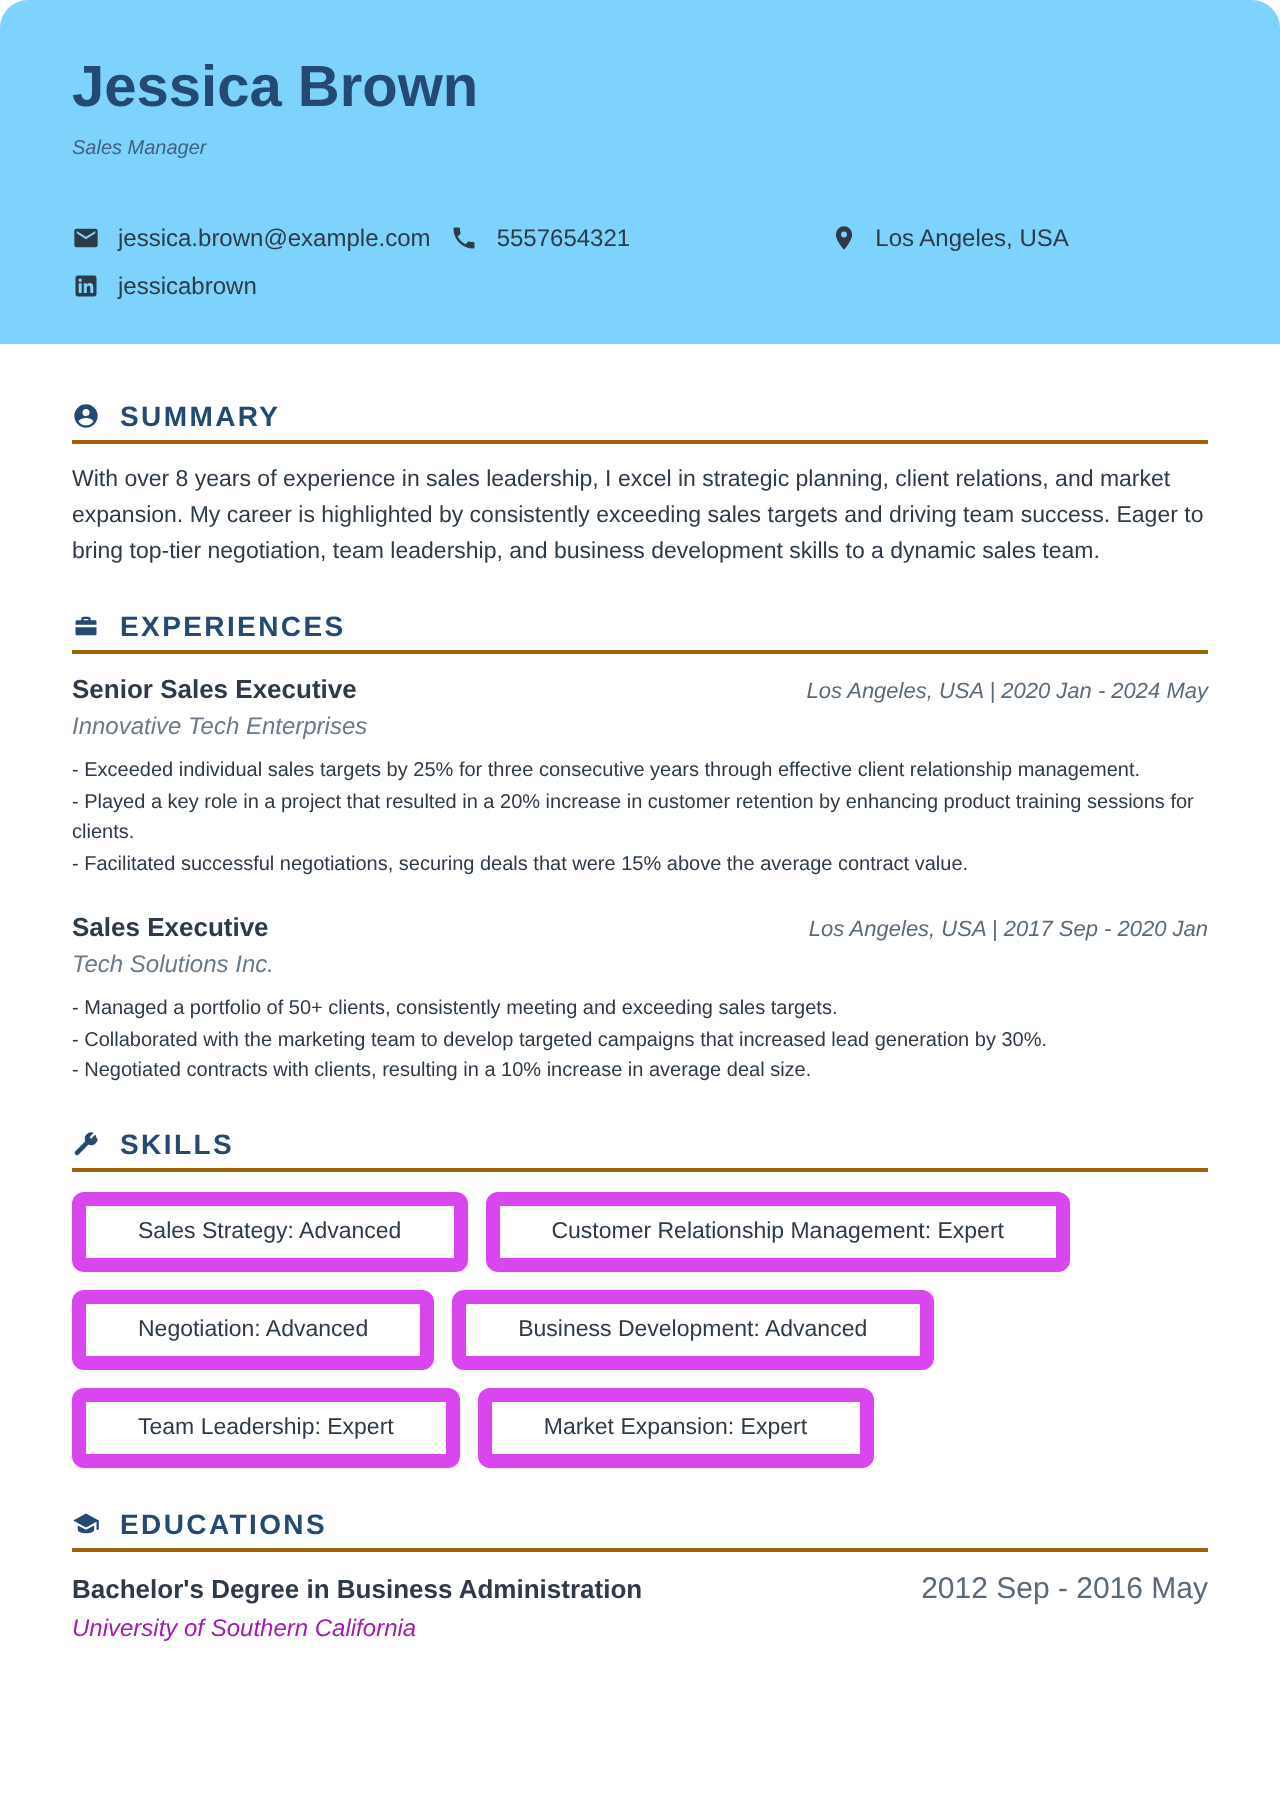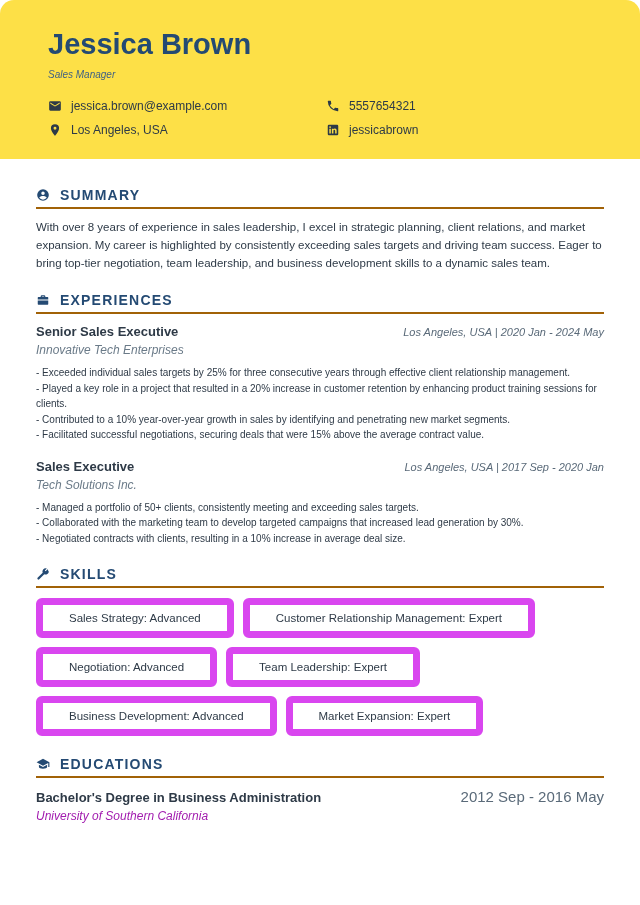--- a/index.html
+++ b/index.html
@@ -6,38 +6,38 @@
 body {
   font-family: -apple-system, BlinkMacSystemFont, "Segoe UI", Arial, sans-serif;
   background: #fff;
   width: 640px;
   height: 905px;
   border-radius: 14px;
   overflow: hidden;
   color: #2e3a47;
 }
 .header {
-  background: #fde047;
-  padding: 28px 36px 22px 48px;
+  background: #7dd3fc;
+  padding: 28px 36px 22px 36px;
 }
 .name {
   font-size: 29px;
   font-weight: 700;
   color: #244a73;
 }
 .title {
   color: #406184;
   font-style: italic;
   font-size: 10px;
   margin-top: 8px;
 }
 .contacts {
-  margin-top: 19px;
+  margin-top: 32px;
   display: grid;
-  grid-template-columns: 1fr 1fr;
+  grid-template-columns: 1fr 1fr 1fr;
   row-gap: 10px;
   font-size: 12px;
   color: #2d3a47;
 }
 .contact-item {
   display: flex;
   align-items: center;
   gap: 9px;
 }
 .icon {
@@ -203,21 +203,20 @@
     </div>
     <div id="jobs-container">
         <div class="job">
           <div class="job-header">
             <div class="job-title">Senior Sales Executive</div>
             <div class="job-meta">Los Angeles, USA   |   2020 Jan - 2024 May</div>
           </div>
           <div class="job-company">Innovative Tech Enterprises</div>
           <div class="bullet">- Exceeded individual sales targets by 25% for three consecutive years through effective client relationship management.</div>
           <div class="bullet">- Played a key role in a project that resulted in a 20% increase in customer retention by enhancing product training sessions for clients.</div>
-          <div class="bullet">- Contributed to a 10% year-over-year growth in sales by identifying and penetrating new market segments.</div>
           <div class="bullet">- Facilitated successful negotiations, securing deals that were 15% above the average contract value.</div>
         </div>
         <div class="job">
           <div class="job-header">
             <div class="job-title">Sales Executive</div>
             <div class="job-meta">Los Angeles, USA   |   2017 Sep - 2020 Jan</div>
           </div>
           <div class="job-company">Tech Solutions Inc.</div>
           <div class="bullet">- Managed a portfolio of 50+ clients, consistently meeting and exceeding sales targets.</div>
           <div class="bullet">- Collaborated with the marketing team to develop targeted campaigns that increased lead generation by 30%.</div>
@@ -232,22 +231,22 @@
           <svg viewBox="0 0 24 24">
             <path d="M22 7.5a5.5 5.5 0 01-7.8 5l-8.7 8.7a2 2 0 01-2.8-2.8l8.7-8.7a5.5 5.5 0 017.2-7.2l-3.5 3.5 1.4 1.4 3.5-3.5c.6.9 1 2 1 3.1z"></path>
           </svg>
         </span>
       <span class="section-title">SKILLS</span>
     </div>
     <div class="skills" id="skills-container">
         <div class="skill-chip">Sales Strategy: Advanced</div>
         <div class="skill-chip">Customer Relationship Management: Expert</div>
         <div class="skill-chip">Negotiation: Advanced</div>
+        <div class="skill-chip">Business Development: Advanced</div>
         <div class="skill-chip">Team Leadership: Expert</div>
-        <div class="skill-chip">Business Development: Advanced</div>
         <div class="skill-chip">Market Expansion: Expert</div>
       </div>
   </div>
 
   <div class="section">
     <div class="section-head">
       <span class="icon">
           <svg viewBox="0 0 24 24">
             <path d="M12 3L1 9l11 6 9-4.9V17h2V9L12 3zM5 13.2V17c0 1.7 3.1 3 7 3s7-1.3 7-3v-3.8l-7 3.8-7-3.8z"></path>
           </svg>

